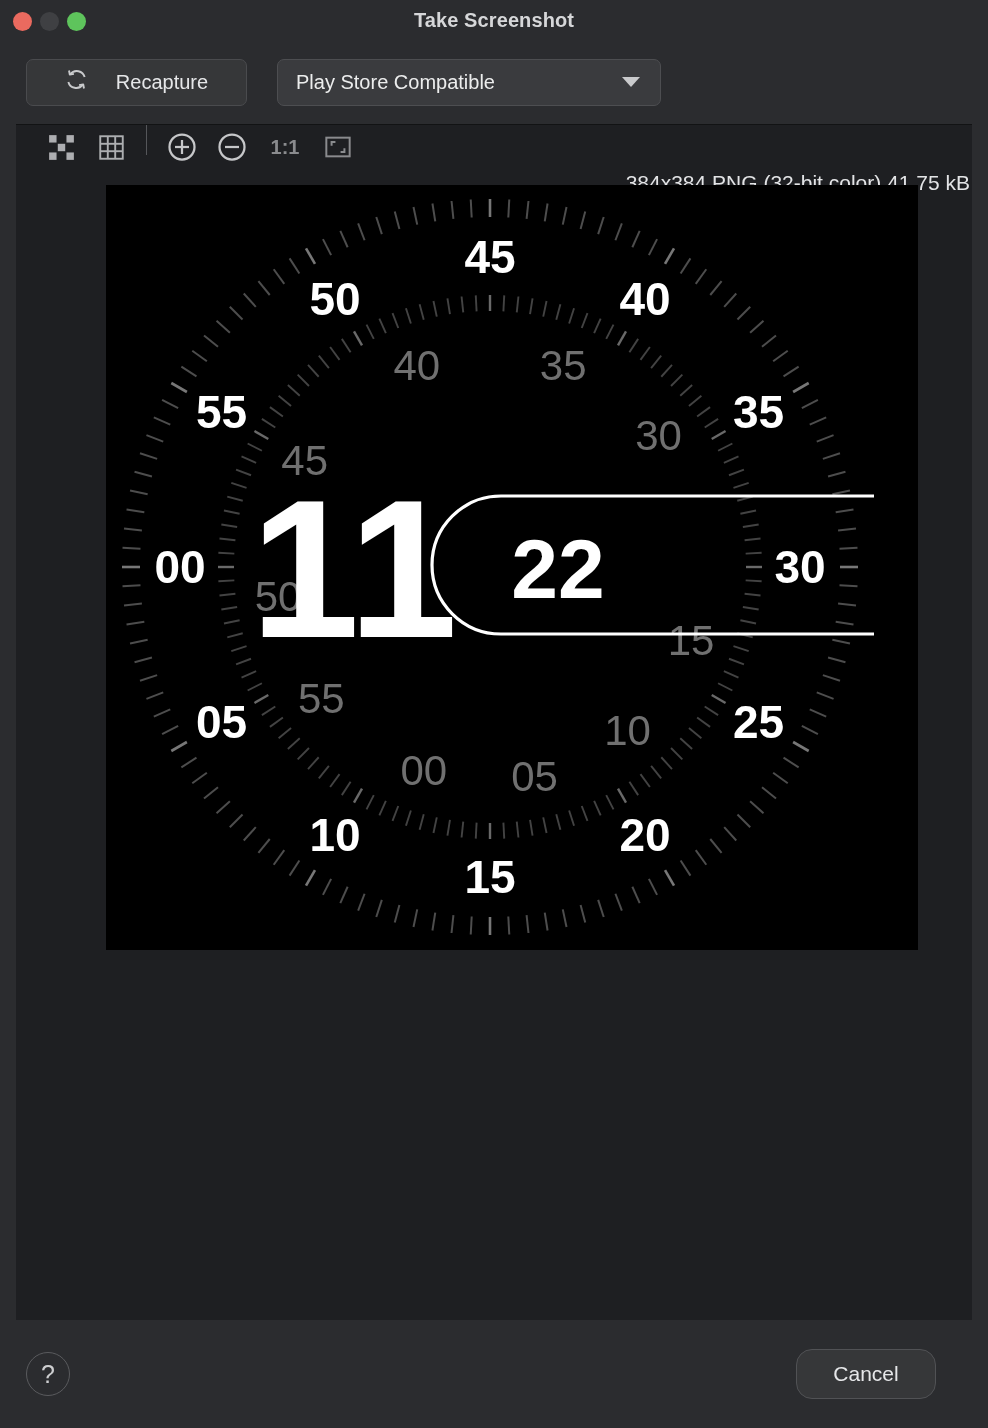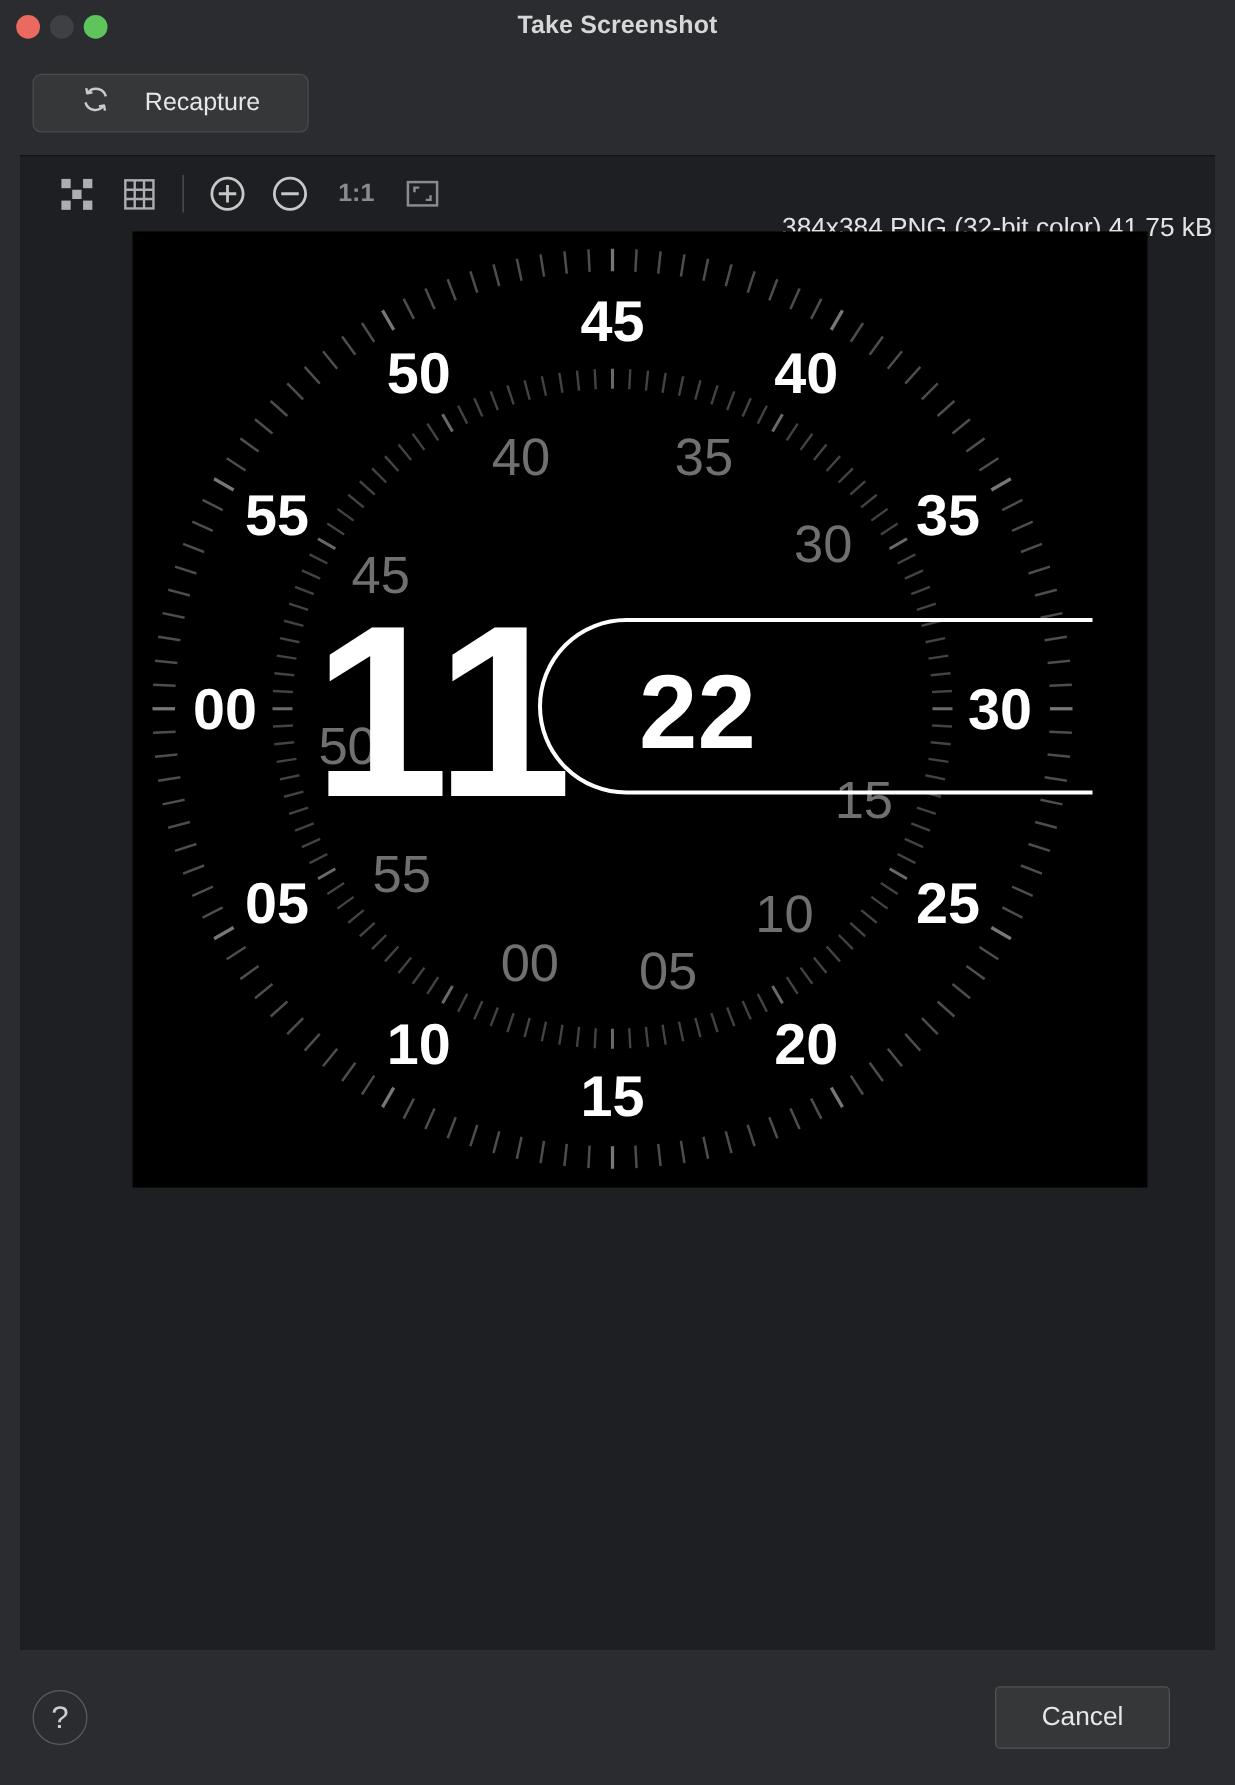--- a/index.html
+++ b/index.html
@@ -110,21 +110,20 @@
     height: 1196px;
     background: #1e1f22;
     border-top: 1px solid #121314;
     display: flex;
     flex-direction: column;
   }
 
   .imagebar {
     height: 60px;
     display: flex;
-    align-items: center;
     padding: 0 0 0 20px;
     gap: 0;
     position: relative;
   }
 
   .tool {
     width: 50px;
     height: 44px;
     display: flex;
     align-items: center;
@@ -192,21 +191,21 @@
     background: #2b2c2f;
   }
   .spacer { flex: 1; }
 
   #cancel-button {
     width: 140px;
     height: 50px;
     font-size: 21px;
     background: #363739;
     border: 1px solid #515255;
-    border-radius: 4px;
+    border-radius: 16px;
     margin-right: 26px;
   }
   #save-button {
     width: 148px;
     height: 50px;
     font-size: 21px;
     background: #4a76ea;
     border: 1px solid #4a76ea;
     border-radius: 8px;
     color: #ffffff;
@@ -233,20 +232,24 @@
         <path d="M20.5 9.5A8.5 8.5 0 0 0 5.6 6.4"></path>
         <polyline points="4.2,2.6 5.0,6.9 9.3,6.1" stroke-linejoin="round"></polyline>
         <path d="M3.5 14.5A8.5 8.5 0 0 0 18.4 17.6"></path>
         <polyline points="19.8,21.4 19.0,17.1 14.7,17.9" stroke-linejoin="round"></polyline>
       </svg>
     </span>
     <span>Recapture</span>
   </div>
 
 
+  <div class="combo">
+    <span>Play Store Compatible</span>
+    <span class="caret"></span>
+  </div>
 
 </div>
 
 <div class="panel">
 
   <div class="imagebar">
 
     <div class="tool">
       <span>
         <svg width="27" height="27" viewBox="0 0 24 24">

